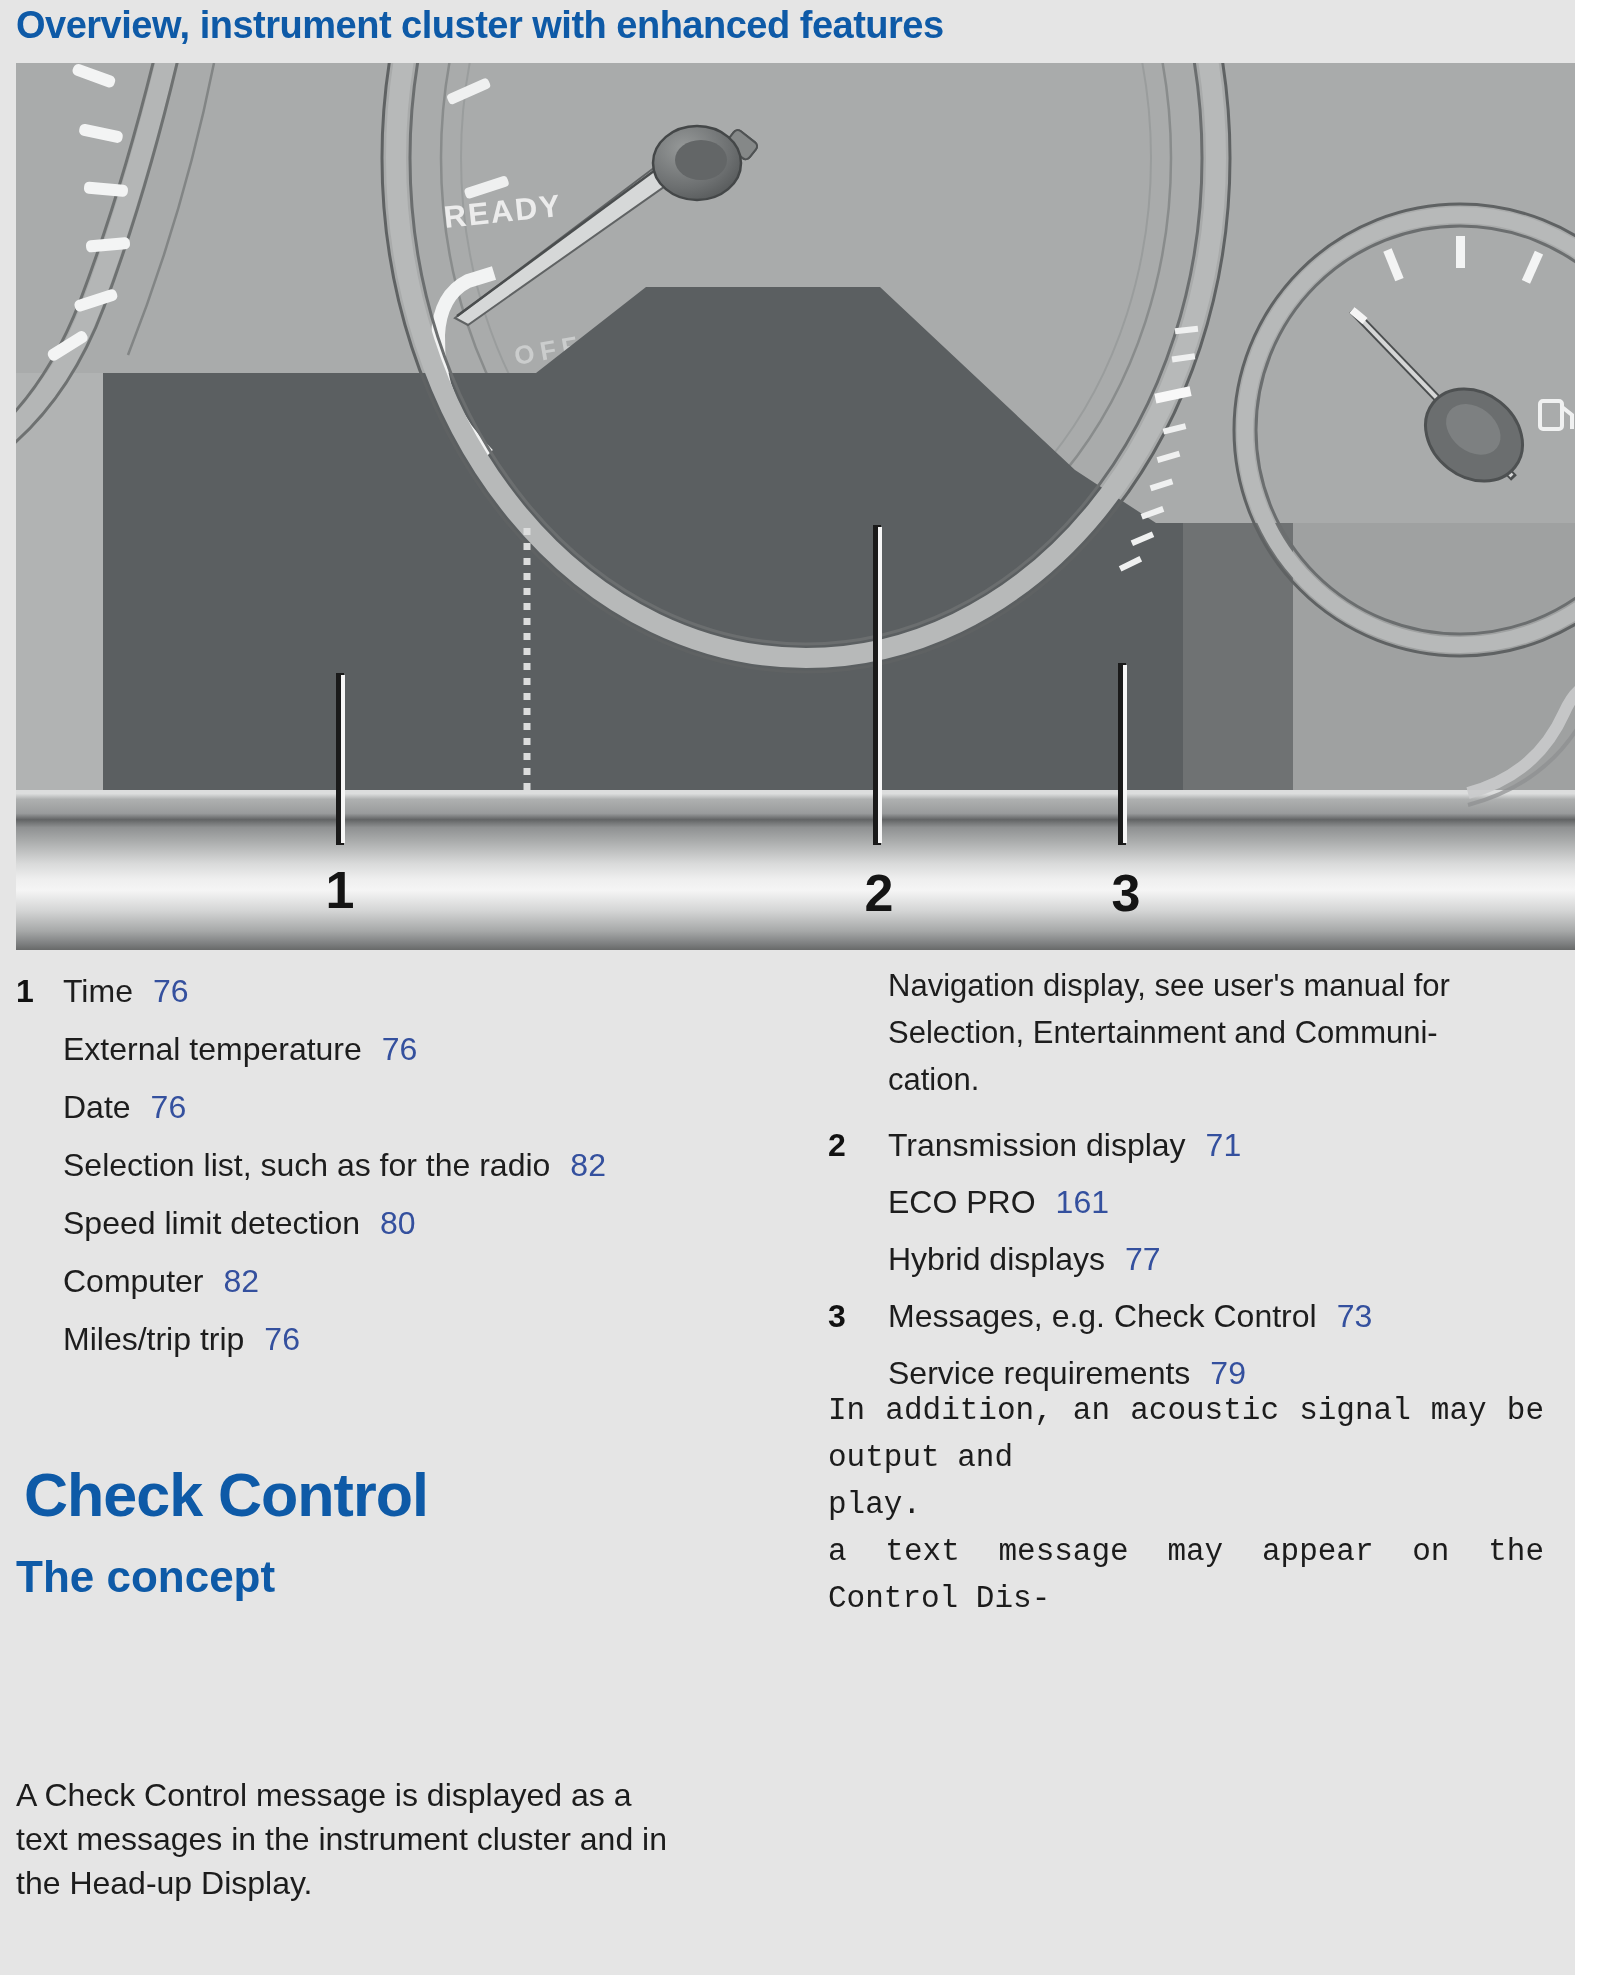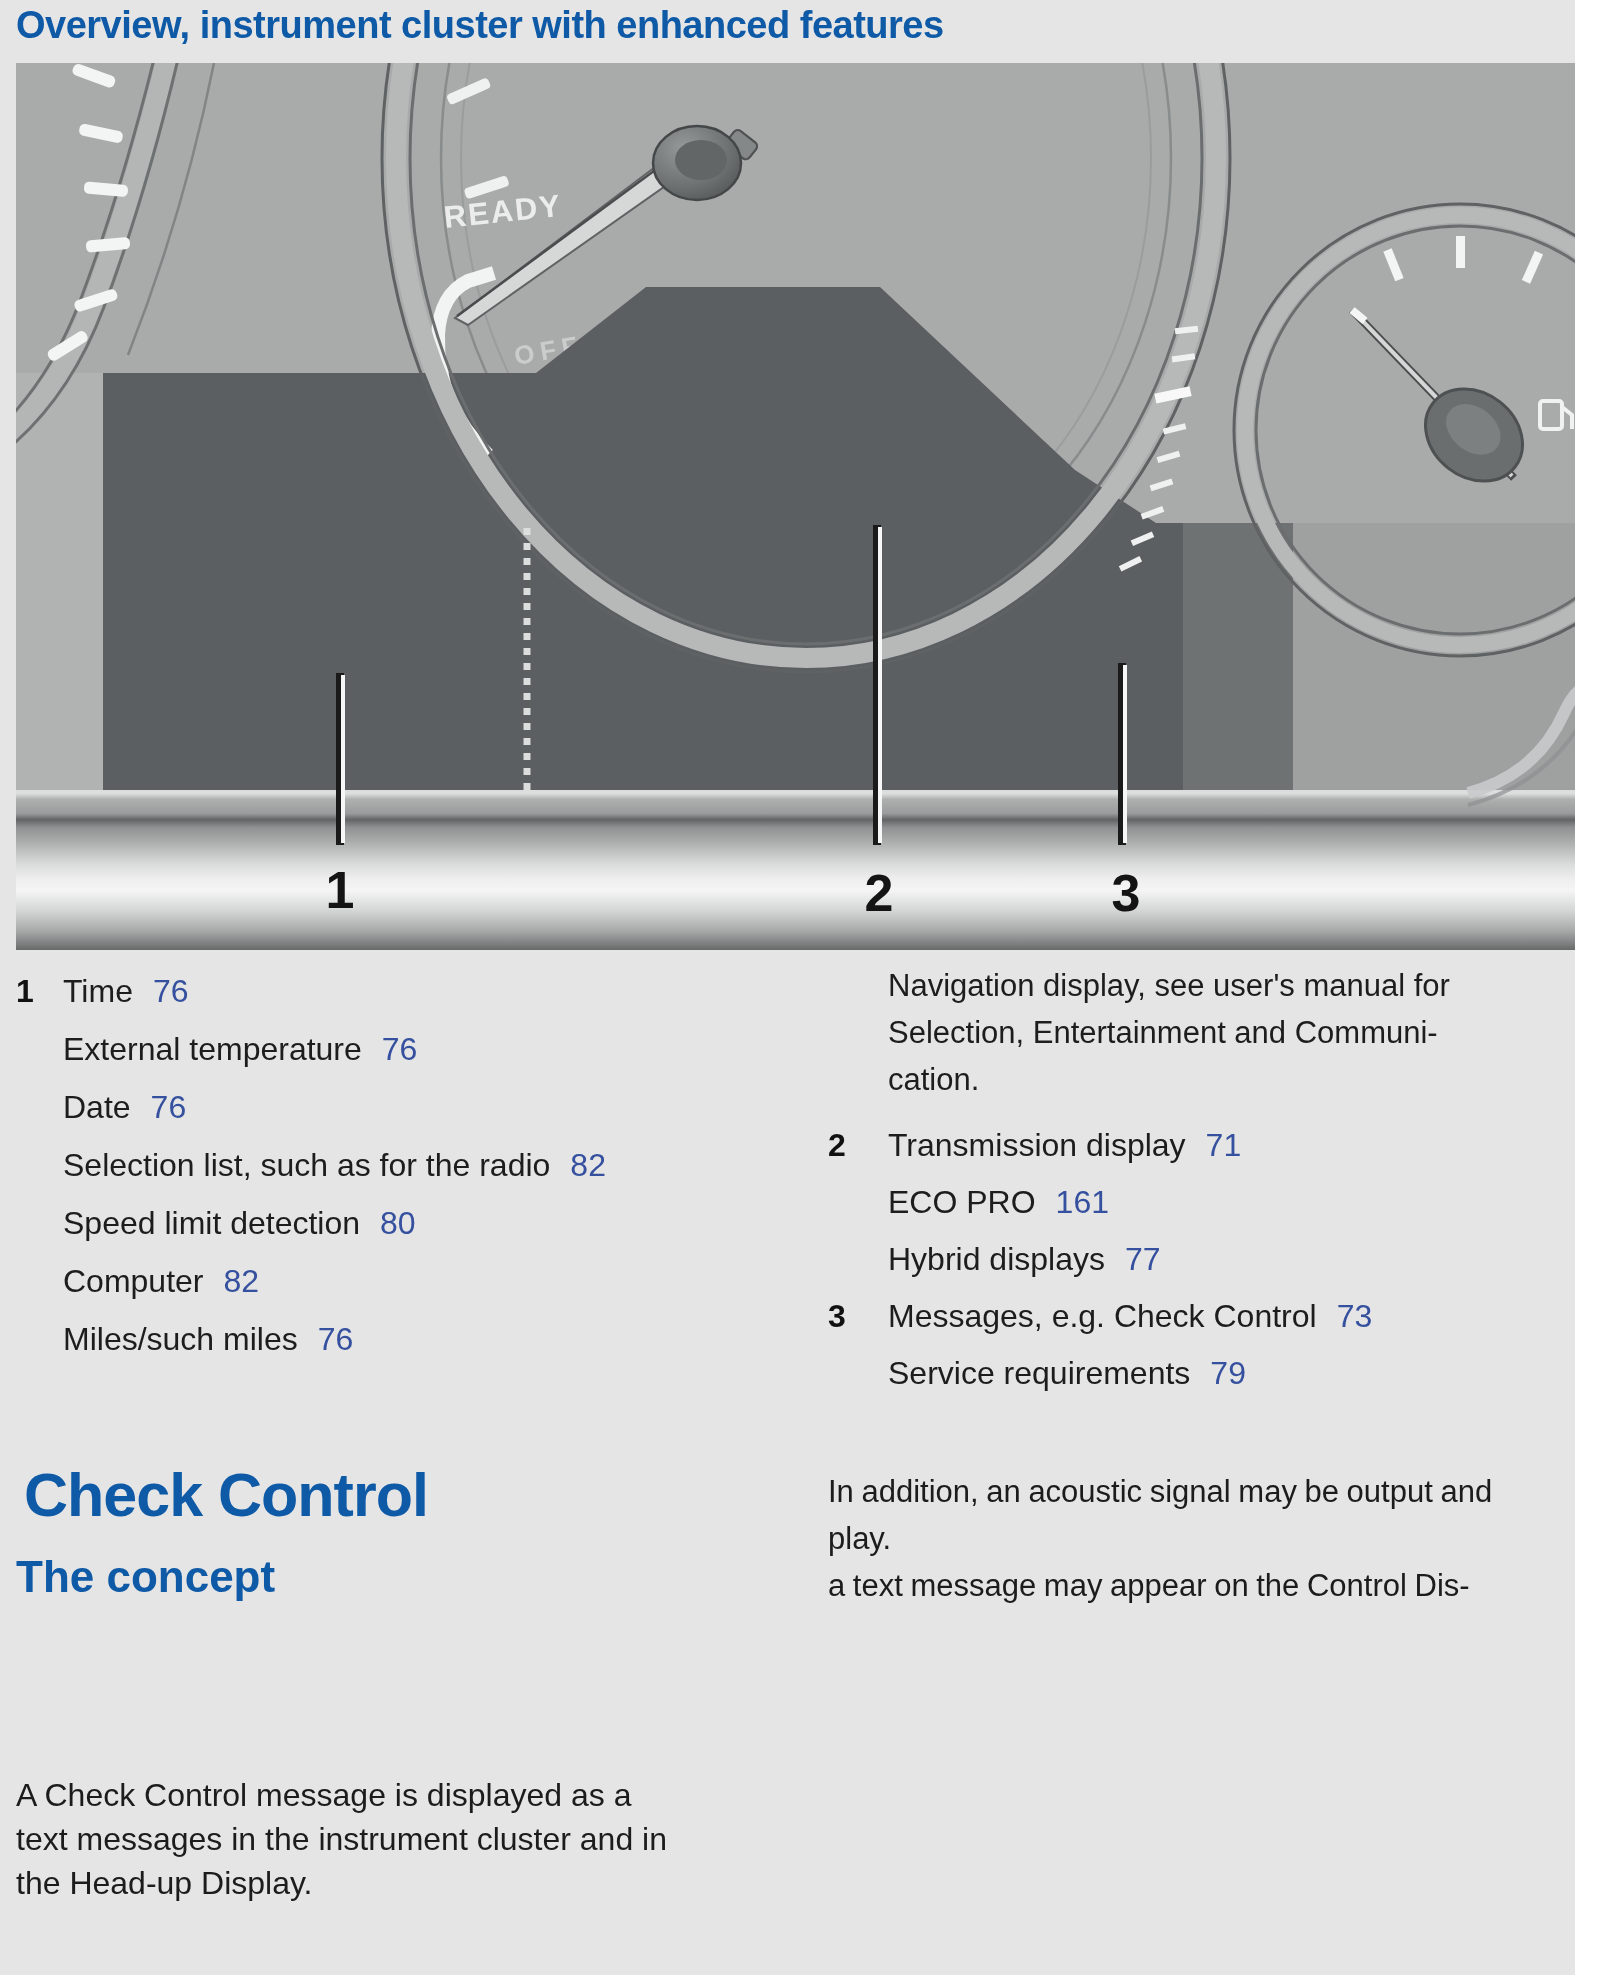--- a/index.html
+++ b/index.html
@@ -187,21 +187,21 @@
     <div class="row">
       <span class="lbl">Selection list, such as for the radio</span><span class="pg">82</span>
     </div>
     <div class="row">
       <span class="lbl">Speed limit detection</span><span class="pg">80</span>
     </div>
     <div class="row">
       <span class="lbl">Computer</span><span class="pg">82</span>
     </div>
     <div class="row">
-      <span class="lbl">Miles/such miles</span><span class="pg">76</span>
+      <span class="lbl">Miles/trip trip</span><span class="pg">76</span>
     </div>
   </div>
 
   <div class="abs" style="left:828px;top:962px;width:730px;">
     <div class="rpara" style="padding-left:60px;">
       <div>Navigation display, see user's manual for</div>
       <div>Selection, Entertainment and Communi-</div>
       <div>cation.</div>
     </div>
     <div class="gap"></div>
@@ -228,19 +228,19 @@
 
   <h3 class="concept abs" style="left:16px;top:1552px;">The concept</h3>
 
 
   <div class="body-par2 abs" style="left:16px;top:1773px;width:757px;">
     <div>A Check Control message is displayed as a</div>
     <div>text messages in the instrument cluster and in</div>
     <div>the Head-up Display.</div>
   </div>
 
-  <div class="body-par-r abs" style="left:828px;top:1468px;width:716px;">
+  <div class="body-par-r abs" style="left:828px;top:1387px;width:716px;font-family:Liberation Mono, monospace;">
     <div>In addition, an acoustic signal may be output and</div>
     <div>play.</div>
     <div>a text message may appear on the Control Dis-</div>
   </div>
 
 </div>
 
 </body></html>

